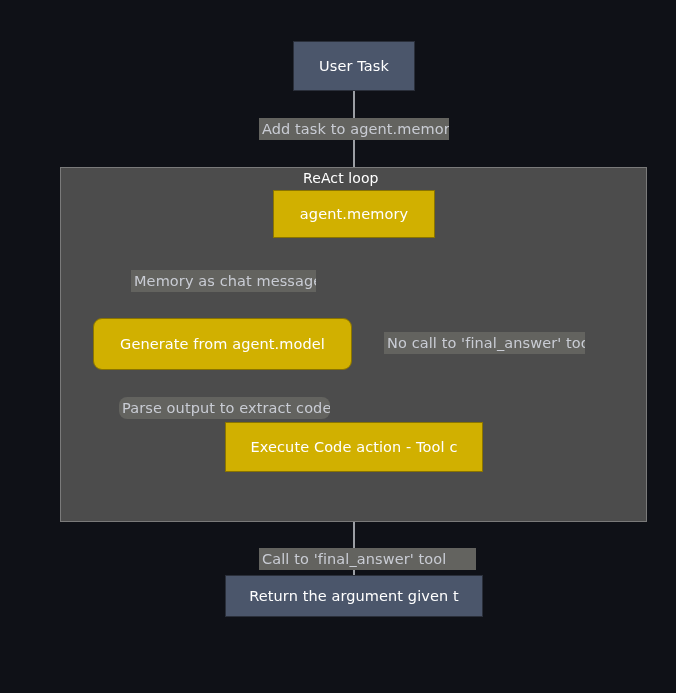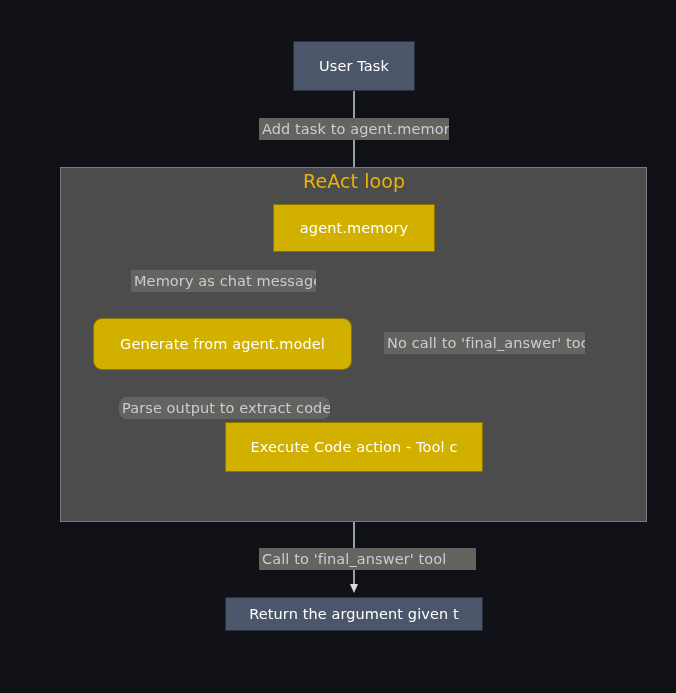--- a/index.html
+++ b/index.html
@@ -16,22 +16,22 @@
   .subgraph{
     position:absolute;
     left:60px;top:167px;width:587px;height:355px;
     background:#4c4c4c;
     border:1px solid #7a7a7a;
     box-sizing:border-box;
   }
   .subgraph-label{
     position:absolute;
     left:303px;top:170px;
-    font-size:19px;
-    color:#eab308;
+    font-size:14px;
+    color:#ffffff;
     white-space:nowrap;
     letter-spacing:0.1px;
   }
 
   
   .node{
     position:absolute;
     box-sizing:border-box;
     display:flex;
     align-items:center;
@@ -52,24 +52,24 @@
     color:#ffffff;
   }
   .node .node-text{
     display:block;
     overflow:hidden;
     text-overflow:clip;
     white-space:nowrap;
   }
 
   #node-user-task   { left:293px; top:41px;  width:122px; height:50px; }
-  #node-memory      { left:273px; top:204px; width:162px; height:48px; }
+  #node-memory      { left:273px; top:190px; width:162px; height:48px; }
   #node-generate    { left:93px;  top:318px; width:259px; height:52px;border-radius:9px; }
   #node-execute     { left:225px; top:422px; width:258px; height:50px; }
-  #node-return      { left:225px; top:597px; width:258px; height:34px; }
+  #node-return      { left:225px; top:575px; width:258px; height:42px; }
 
   
   .edge-label{
     position:absolute;
     background:#63635f;
     color:#c9ccd4;
     font-size:14.5px;
     line-height:22px;
     height:22px;
     padding:0 3px;

